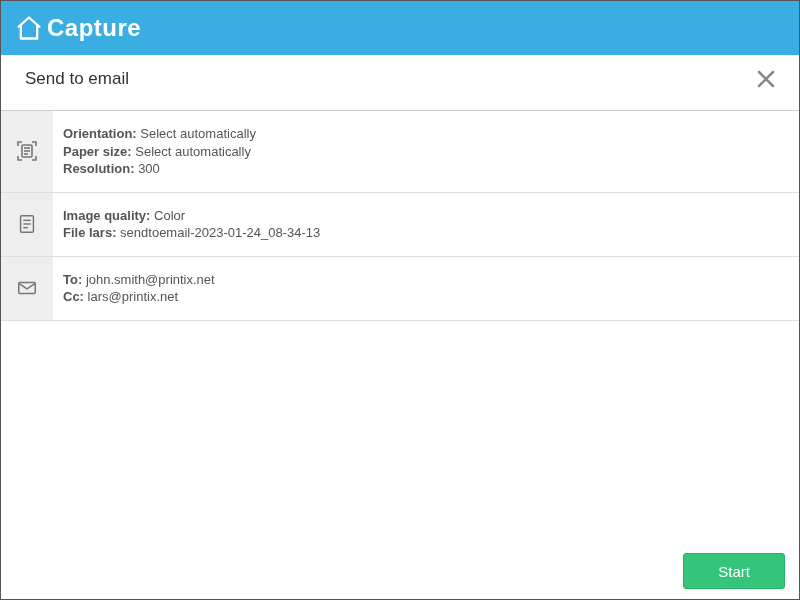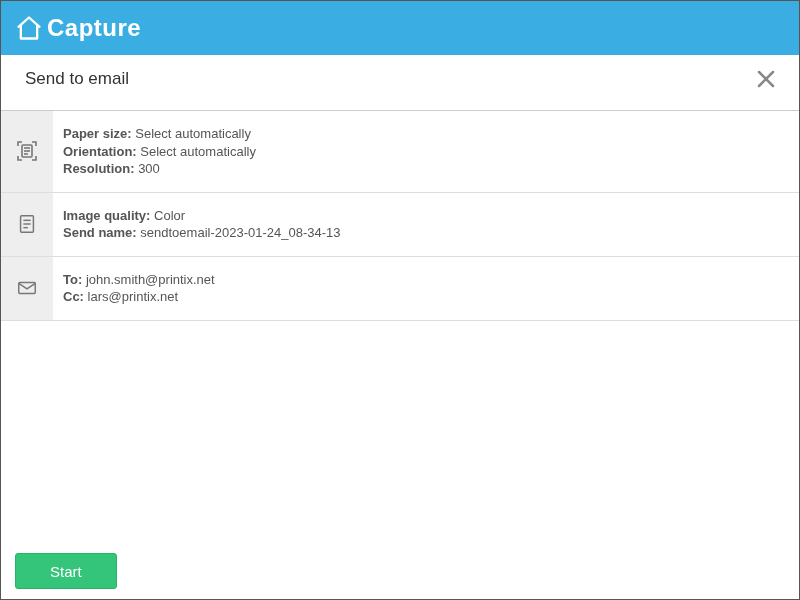--- a/index.html
+++ b/index.html
@@ -74,20 +74,21 @@
     color: #555;
     line-height: 1.35;
   }
   .kv { white-space: nowrap; }
   .kv .k { font-weight: bold; color: #555; }
   .kv .v { color: #555; }
   .footer {
     height: 56px;
     display: flex;
     align-items: center;
+    justify-content: flex-end;
     padding: 0 14px;
   }
   .start-btn {
     background: #34c47a;
     color: #fff;
     border: 1px solid #28b368;
     border-radius: 3px;
     height: 36px;
     padding: 0 34px;
     font-size: 15px;
@@ -126,38 +127,38 @@
         <path d="M17 3 H21 V7"></path>
         <path d="M21 17 V21 H17"></path>
         <path d="M7 21 H3 V17"></path>
         <rect x="7" y="6" width="10" height="12" rx="1"></rect>
         <line x1="9" y1="9" x2="15" y2="9"></line>
         <line x1="9" y1="12" x2="15" y2="12"></line>
         <line x1="9" y1="15" x2="13" y2="15"></line>
       </svg>
     </div>
     <div class="section-body">
+      <div class="kv"><span class="k">Orientation:</span> <span class="v">Select automatically</span></div>
       <div class="kv"><span class="k">Paper size:</span> <span class="v">Select automatically</span></div>
-      <div class="kv"><span class="k">Orientation:</span> <span class="v">Select automatically</span></div>
       <div class="kv"><span class="k">Resolution:</span> <span class="v">300</span></div>
     </div>
   </div>
 
   <div class="section">
     <div class="section-icon">
       <svg width="22" height="22" viewBox="0 0 24 24" fill="none" stroke="#777" stroke-width="1.6">
         <rect x="5" y="3" width="14" height="18" rx="1"></rect>
         <line x1="8" y1="8" x2="16" y2="8"></line>
         <line x1="8" y1="12" x2="16" y2="12"></line>
         <line x1="8" y1="16" x2="13" y2="16"></line>
       </svg>
     </div>
     <div class="section-body">
       <div class="kv"><span class="k">Image quality:</span> <span class="v">Color</span></div>
-      <div class="kv"><span class="k">Send name:</span> <span class="v">sendtoemail-2023-01-24_08-34-13</span></div>
+      <div class="kv"><span class="k">File lars:</span> <span class="v">sendtoemail-2023-01-24_08-34-13</span></div>
     </div>
   </div>
 
   <div class="section">
     <div class="section-icon">
       <svg width="22" height="22" viewBox="0 0 24 24" fill="none" stroke="#777" stroke-width="1.6">
         <rect x="3" y="6" width="18" height="12" rx="1"></rect>
         <path d="M3 7 L12 13 L21 7"></path>
       </svg>
     </div>

